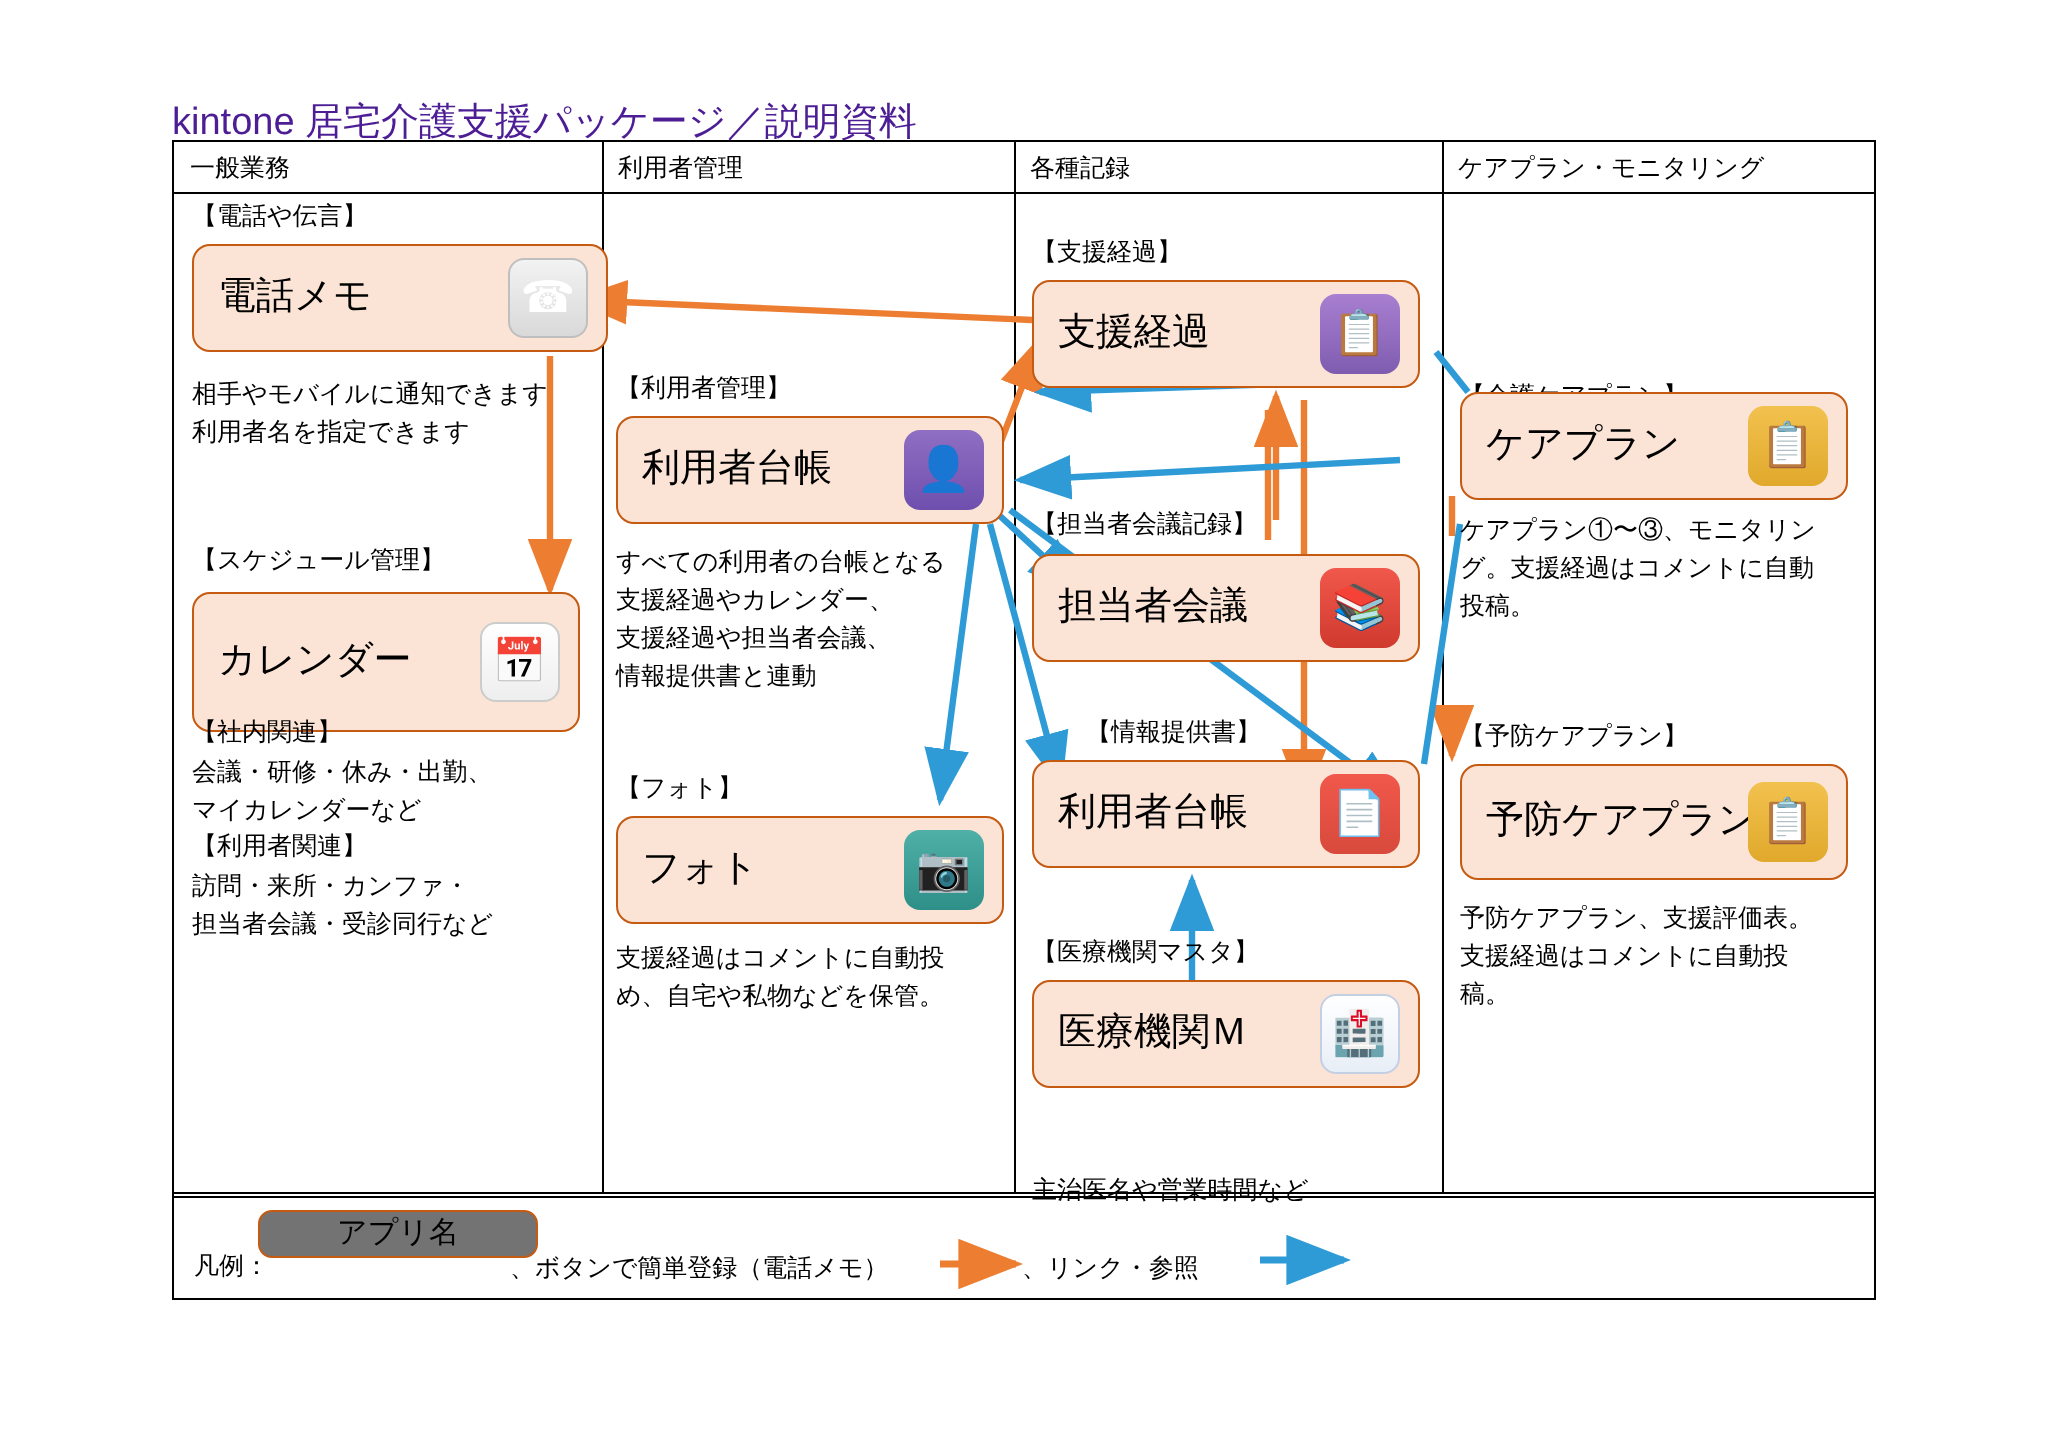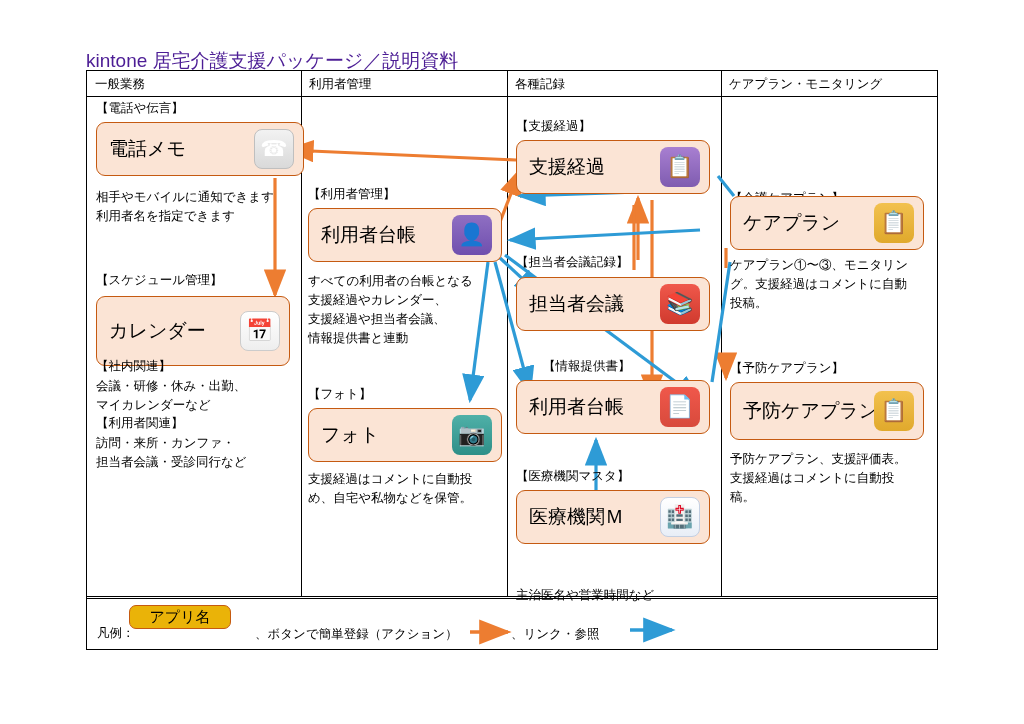--- a/index.html
+++ b/index.html
@@ -137,23 +137,23 @@
   .legend-label {
     position: absolute;
     left: 10px;
     top: 26px;
     font-size: 12.5px;
   }
   .legend-box {
     position: absolute;
     left: 42px;
     top: 6px;
-    width: 102px;
+    width: 140px;
     height: 24px;
-    background: #eab308;
+    background: #737373;
     border: 1.4px solid #c55a11;
     border-radius: 7px;
     box-sizing: border-box;
     text-align: center;
     font-size: 15px;
     line-height: 22px;
   }
   .legend-t1 {
     position: absolute;
     left: 168px;
@@ -329,17 +329,17 @@
     <span class="app-icon ic-clip2">📋</span>
   </div>
 
   <div class="txt" style="left:730px; top:450px; width:204px;">予防ケアプラン、支援評価表。
 支援経過はコメントに自動投
 稿。</div>
 
   <div class="legend-frame">
     <div class="legend-label">凡例：</div>
     <div class="legend-box">アプリ名</div>
-    <div class="legend-t1">、ボタンで簡単登録（アクション）</div>
+    <div class="legend-t1">、ボタンで簡単登録（電話メモ）</div>
     <div class="legend-t2">、リンク・参照</div>
   </div>
 
 </div>
 
 </body></html>

